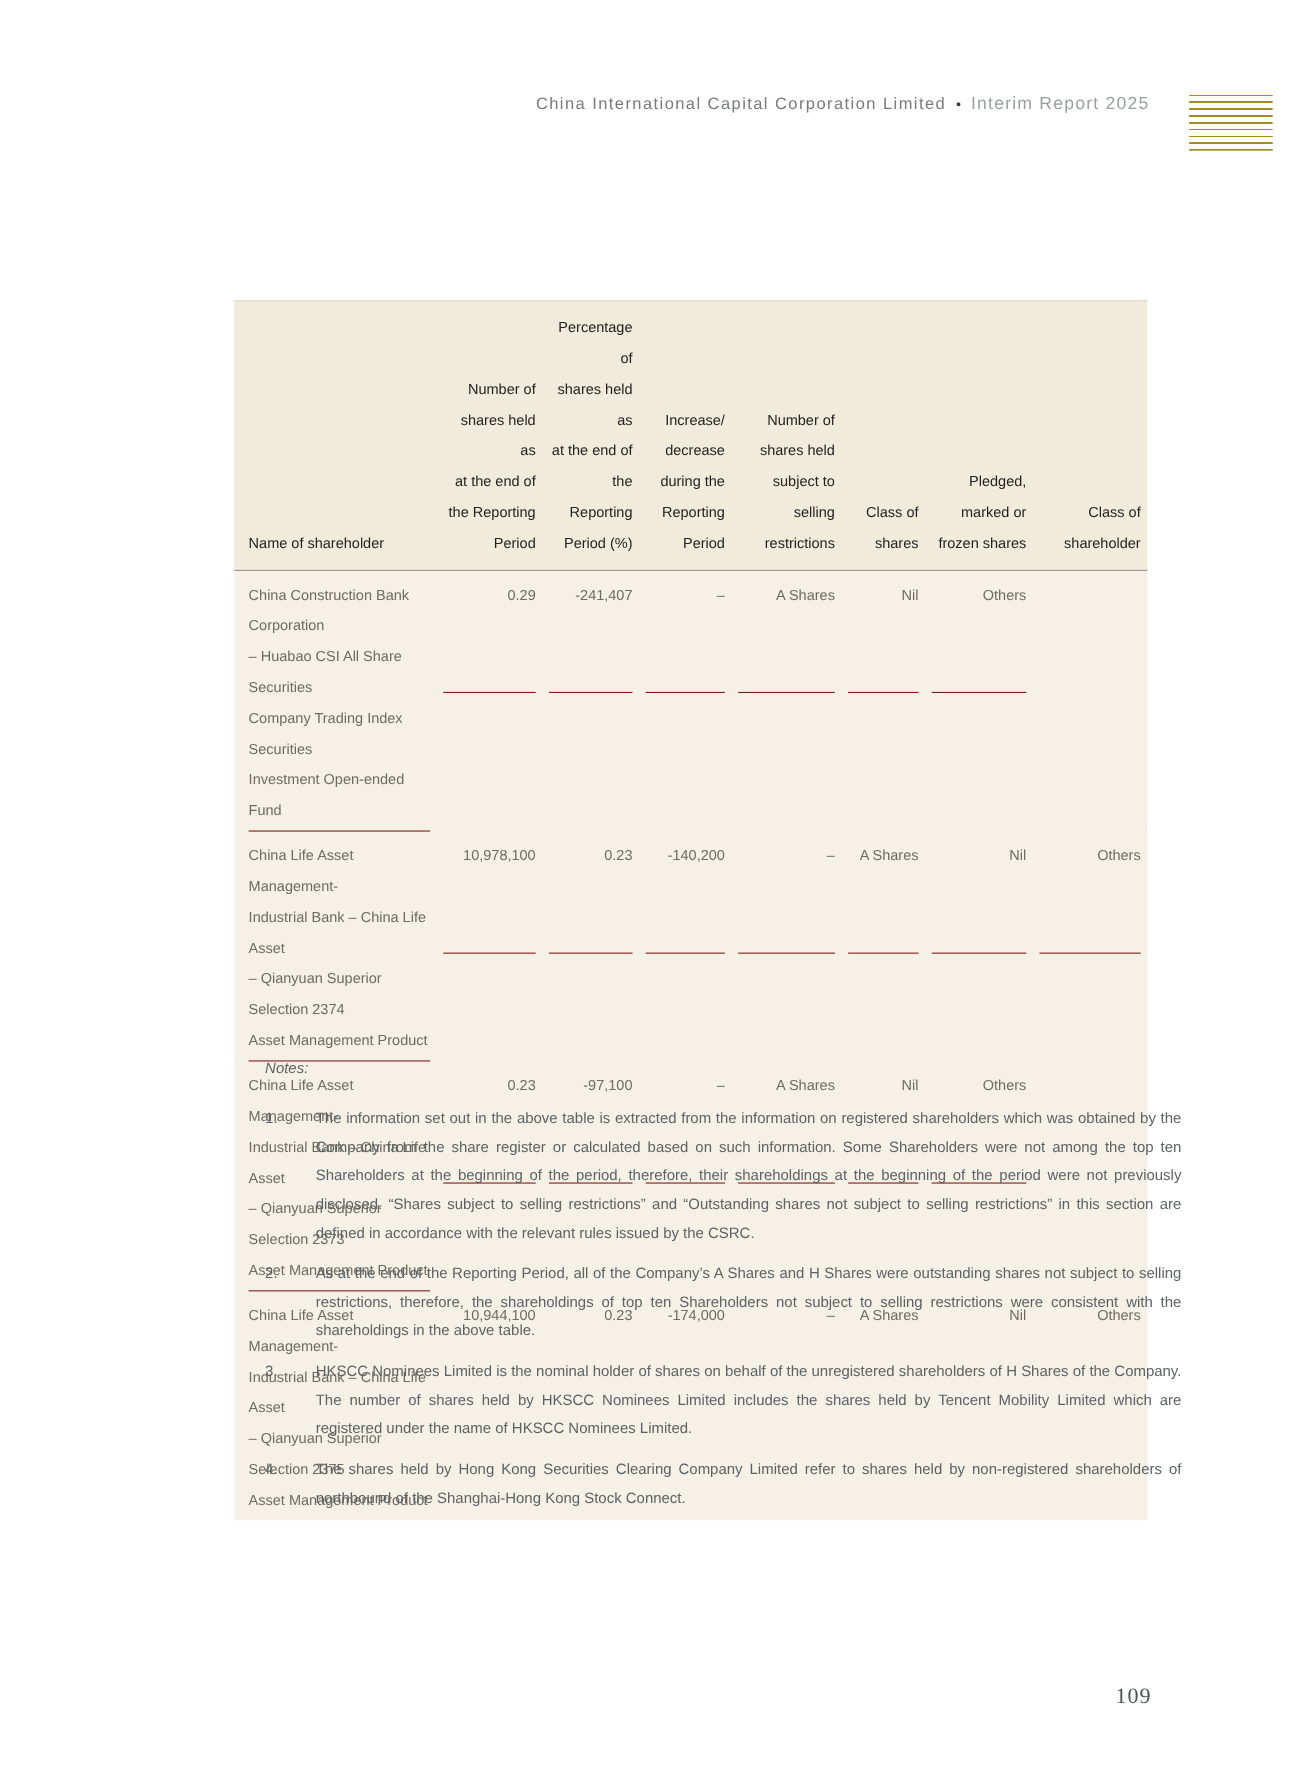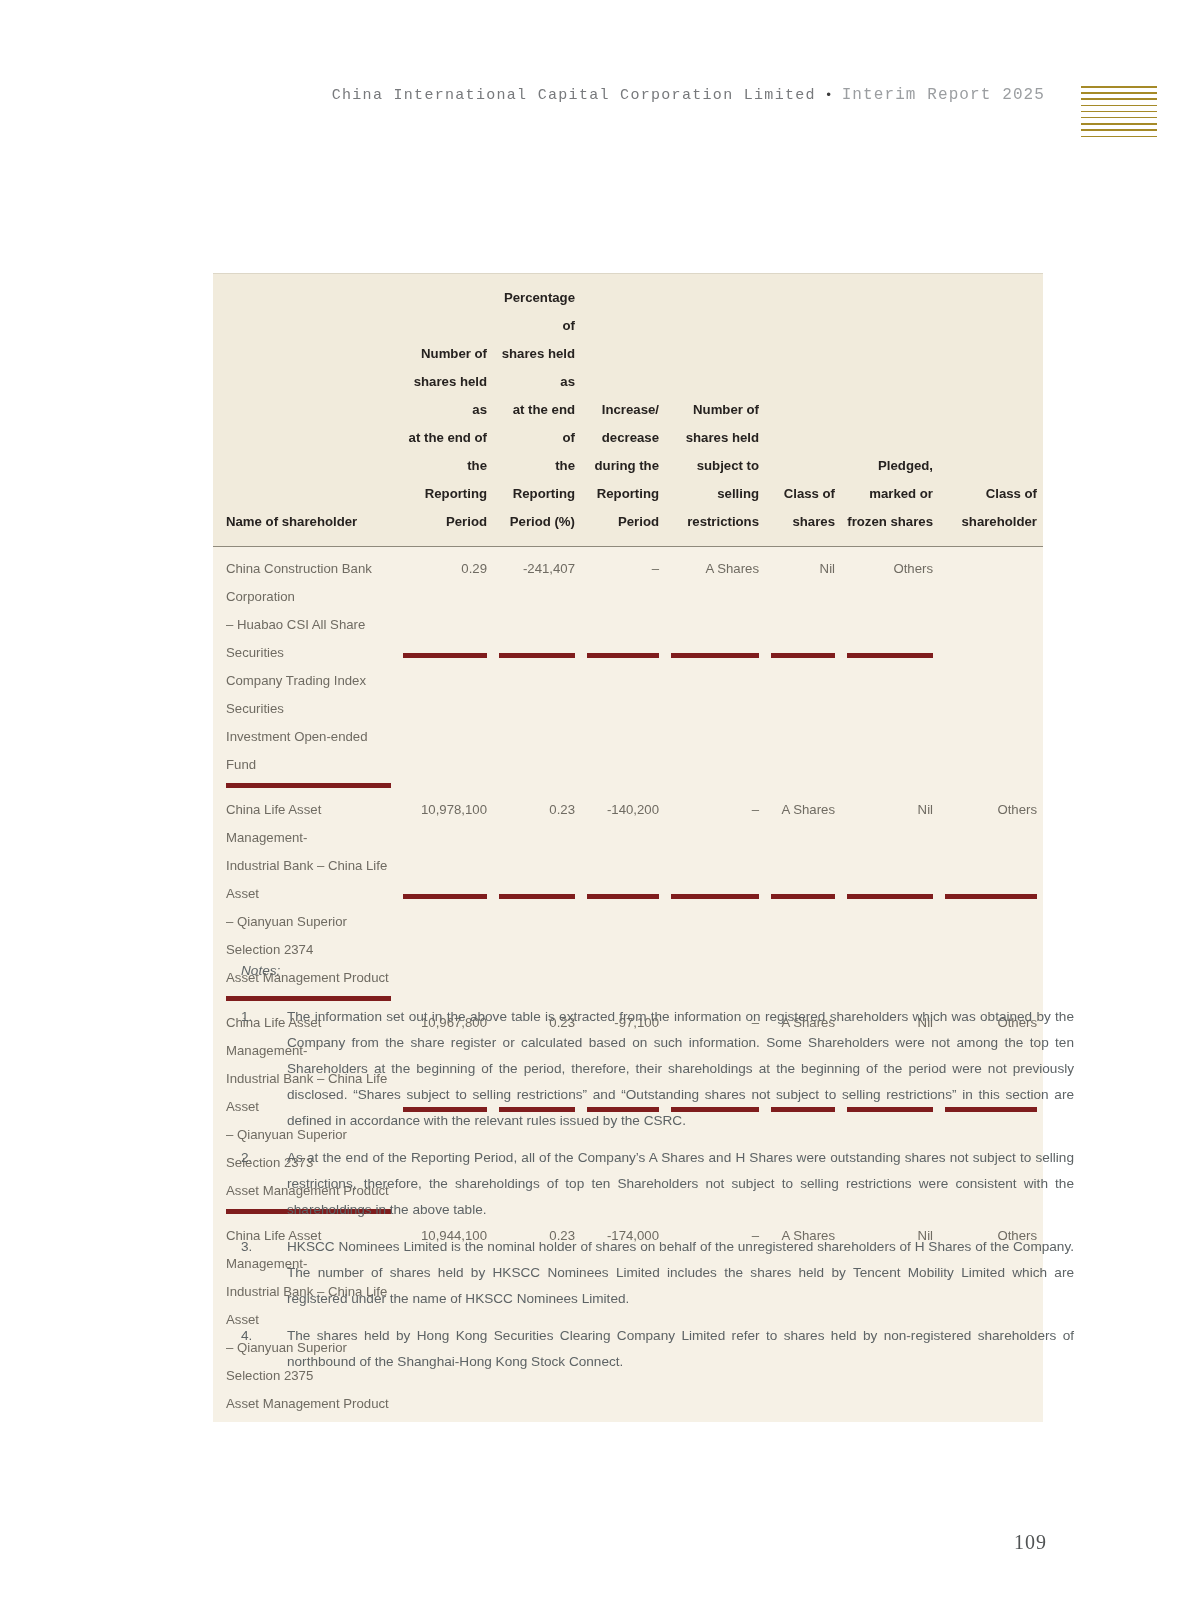--- a/index.html
+++ b/index.html
@@ -10,21 +10,21 @@
     background: #ffffff;
     font-family: "Liberation Sans", sans-serif;
     overflow: hidden;
   }
 
   
   .page-header {
     position: absolute;
     top: 86px;
     right: 145px;
-    font-family: Liberation Mono, monospace;
+    font-family: Liberation Sans, sans-serif;
     font-size: 15px;
     white-space: nowrap;
   }
   .page-header .company { color:#77797c; letter-spacing:1.3px; }
   .page-header .bullet  { color:#3d3d3d; margin:0 9px; font-size:13px; }
   .page-header .report  { color:#9b9ea1; letter-spacing:1.1px; font-size:16px; }
 
   .gold-stripes {
     position:absolute;
     top: 86px;
@@ -55,40 +55,40 @@
   }
   .sh-thead {
     background:#f1ebdc;
     border-top:1px solid #ddd7c7;
     border-bottom:1px solid #8f8a7c;
     align-items:end;
     padding-top:10px;
     padding-bottom:10px;
   }
   .sh-thead .th {
-    font-weight:bold;
+    font-weight:normal;
     color:#262220;
     line-height:28px;
     white-space:pre-line;
     text-align:right;
   }
   .sh-thead .th.first { text-align:left; }
 
   .sh-trow {
     background:#f6f1e6;
     align-items:start;
   }
   .sh-trow .td {
     color:#6f6b62;
     line-height:28px;
     white-space:pre-line;
     text-align:right;
     padding-top:8px;
     padding-bottom:4px;
-    border-bottom:5px solid #7f1d1d;
+    border-bottom:1px solid #7f1d1d;
     min-height:111px;
     box-sizing:border-box;
   }
   .sh-trow .td.first { text-align:left; }
   .sh-trow.last .td { border-bottom:none; }
 
   
   .notes {
     position:absolute;
     left:213px;
@@ -188,21 +188,20 @@
       <div class="td">A Shares</div>
       <div class="td">Nil</div>
       <div class="td">Others</div>
     </div>
 
     <div class="grid sh-trow">
       <div class="td first">China Life Asset Management-
 Industrial Bank – China Life Asset
 – Qianyuan Superior Selection 2373
 Asset Management Product</div>
-      <div class="td">10,967,800</div>
       <div class="td">0.23</div>
       <div class="td">-97,100</div>
       <div class="td">–</div>
       <div class="td">A Shares</div>
       <div class="td">Nil</div>
       <div class="td">Others</div>
     </div>
 
     <div class="grid sh-trow last">
       <div class="td first">China Life Asset Management-

